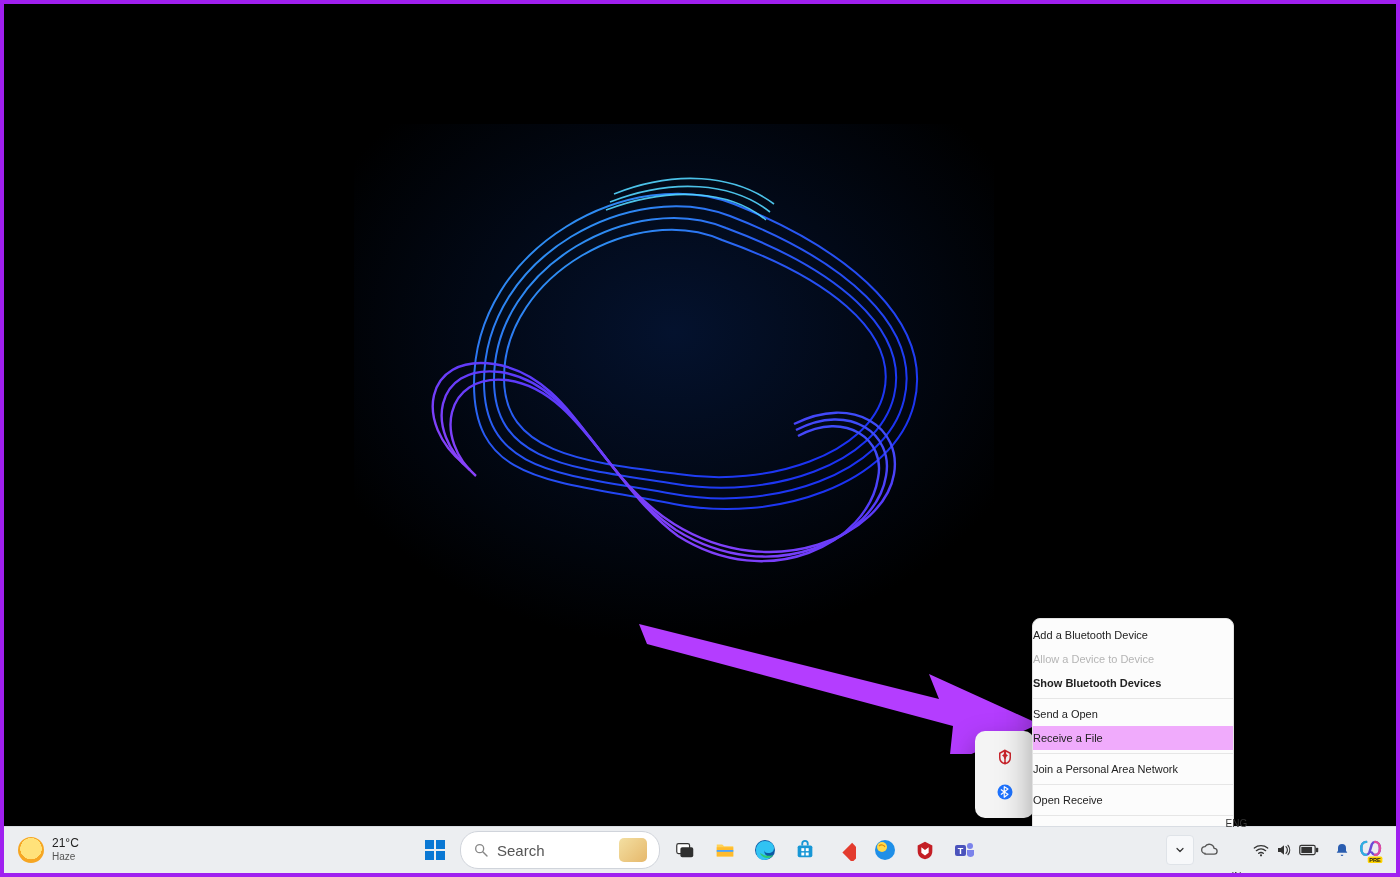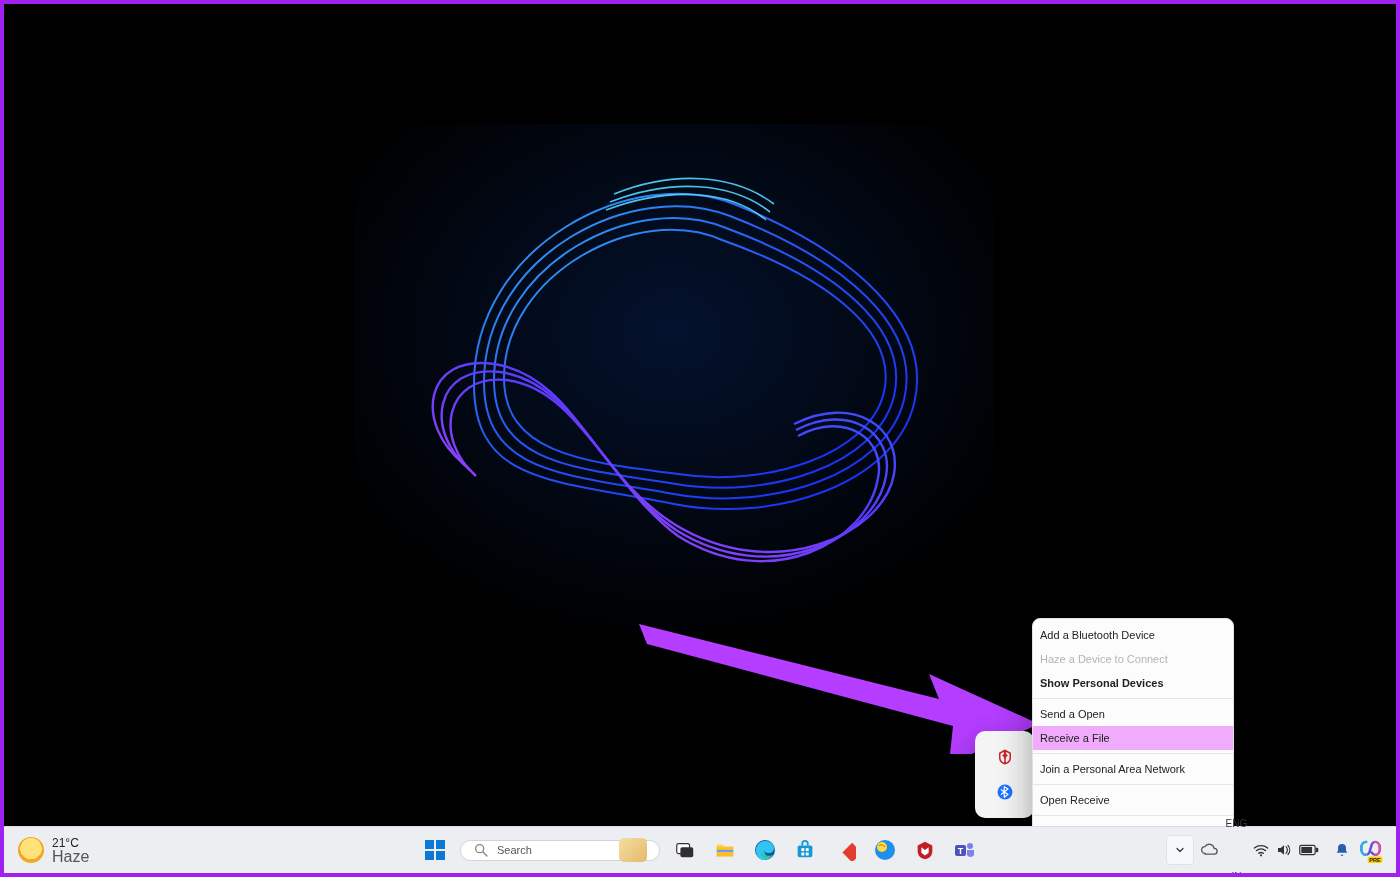--- a/index.html
+++ b/index.html
@@ -31,54 +31,54 @@
   .tray-overflow .ico { width: 20px; height: 20px; display:flex; align-items:center; justify-content:center; }
 
   
   .context-menu {
     position: absolute; left: 1028px; top: 614px; width: 202px;
     background: #fcfcfc; border: 1px solid #e2e2e2; border-radius: 8px;
     box-shadow: 0 14px 34px rgba(0,0,0,0.35);
     padding: 4px 0; font-size: 11px; color: #222;
   }
   .context-menu .item {
-    padding: 5px 7px; line-height: 14px; cursor: default; white-space: nowrap;
+    padding: 5px 0; line-height: 14px; cursor: default; white-space: nowrap;
   }
   .context-menu .item.bold { font-weight: 700; }
   .context-menu .item.disabled { color: #b5b5b5; }
   .context-menu .item.hovered { background: #f0abfc; }
   .context-menu .sep { height: 1px; background: #e6e6e6; margin: 3px 0; }
 
   
   .taskbar {
     position: absolute; left: 0; right: 0; bottom: 0; height: 47px;
     background: #eceef1; border-top: 1px solid #d9dde3;
     display: flex; align-items: center; margin-top: 32px;
   }
   .weather {
     display: flex; align-items: center; gap: 8px; padding: 0 10px 0 14px;
     height: 100%;
   }
   .weather-icon { width: 26px; height: 26px; border-radius: 50%;
     background: radial-gradient(circle at 50% 45%, #ffe27a 0 55%, #f6a623 56% 100%); }
   .weather-text { display:flex; flex-direction:column; line-height:13px; }
   .weather-text .temp { font-size: 12px; color:#222; }
-  .weather-text .cond { font-size: 16px; color:#555; }
+  .weather-text .cond { font-size: 10px; color:#555; }
 
   .center-cluster {
     position: absolute; left: 50%; transform: translateX(-50%);
     display: flex; align-items: center; gap: 6px; height:100%;
   }
   .start-btn { width: 38px; height: 38px; display:flex; align-items:center; justify-content:center; border-radius:6px; }
 
   .search-box {
     display: flex; align-items: center; gap: 8px;
-    width: 200px; height: 21px; padding: 0 12px;
+    width: 200px; height: 38px; padding: 0 12px;
     background: #fff; border: 1px solid #d0d4db; border-radius: 18px;
-    font-size: 11px; color:#555;
+    font-size: 15px; color:#555;
   }
   .search-box .search-icon { width:16px; height:16px; opacity:.7; }
   .search-box .spacer { flex:1; }
   .search-box .right-img { width:28px; height:24px; border-radius:5px; background:linear-gradient(135deg,#f3dfa2,#e6b86b); }
 
   .task-icons { display:flex; align-items:center; gap:2px; }
   .task-icons .ticon { width:38px; height:38px; display:flex; align-items:center; justify-content:center; border-radius:6px; }
 
   .right-cluster {
     margin-left: auto; display:flex; align-items:center; gap:6px; padding-right:10px; height:100%;
@@ -159,22 +159,22 @@
     <div class="ico">
       <svg width="18" height="18" viewBox="0 0 24 24">
           <circle cx="12" cy="12" r="10" fill="#1e73ff"></circle>
           <path d="M11 5v14l5-4-5-3 5-4-5-3z M11 12l-4 3 M11 12l-4-3" stroke="#fff" stroke-width="1.6" fill="none" stroke-linejoin="round" stroke-linecap="round"></path>
         </svg>
     </div>
   </div>
 
   <div class="context-menu">
     <div class="item">Add a Bluetooth Device</div>
-    <div class="item disabled">Haze a Device to Connect</div>
-    <div class="item bold">Show Personal Devices</div>
+    <div class="item disabled">Allow a Device to Device</div>
+    <div class="item bold">Show Bluetooth Devices</div>
     <div class="sep"></div>
     <div class="item">Send a Open</div>
     <div class="item hovered">Receive a File</div>
     <div class="sep"></div>
     <div class="item">Join a Personal Area Network</div>
     <div class="sep"></div>
     <div class="item">Open Receive</div>
     <div class="sep"></div>
     <div class="item">Remove Icon</div>
   </div>

